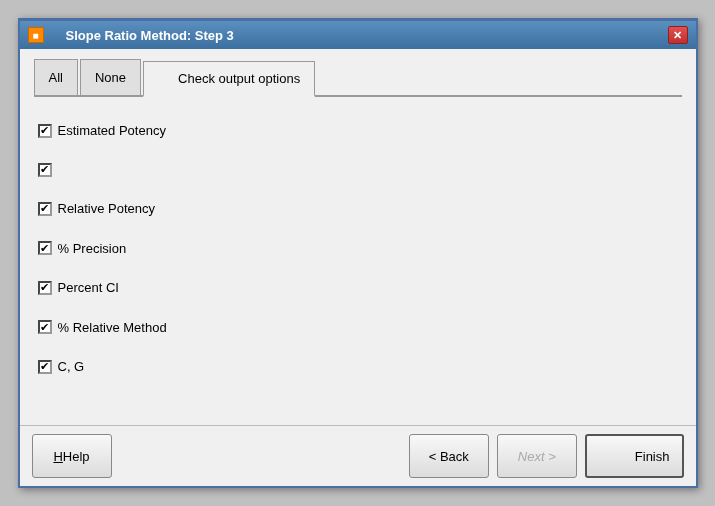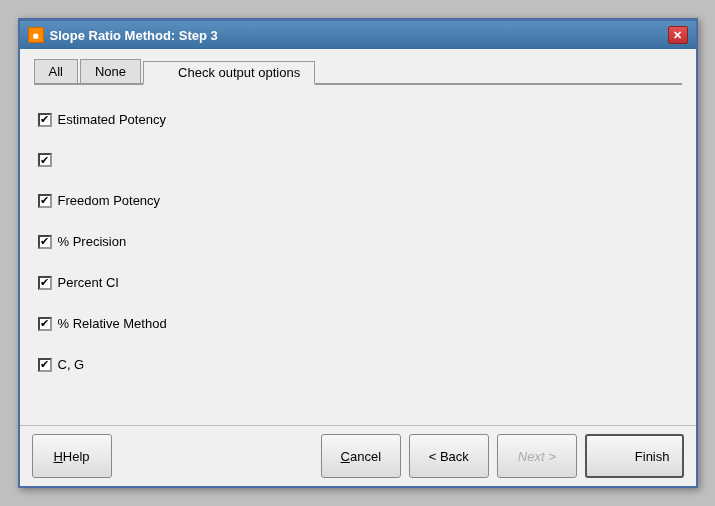--- a/index.html
+++ b/index.html
@@ -58,20 +58,21 @@
       justify-content: center;
       font-size: 10px;
       color: white;
       font-weight: bold;
     }
 
     .title-text {
       font-size: 13px;
       font-weight: bold;
       color: white;
+      margin-left: 16px;
     }
 
     .close-button {
       width: 20px;
       height: 18px;
       background: linear-gradient(to bottom, #e05050, #c03030);
       border: 1px solid #902020;
       color: white;
       font-size: 11px;
       font-weight: bold;
@@ -98,21 +99,21 @@
       gap: 2px;
     }
 
     .tab-button {
       padding: 3px 14px;
       background: #e0e0e0;
       border: 1px solid #999;
       border-bottom: none;
       cursor: pointer;
       font-size: 13px;
-      height: 24px;
+      height: 36px;
       display: flex;
       align-items: center;
     }
 
     .tab-label {
       font-size: 13px;
     }
 
     .tab-label.active-tab-label {
       font-size: 13px;
@@ -249,21 +250,21 @@
         <div class="checkbox-input checked"></div>
         <span class="checkbox-label">Estimated Potency</span>
       </div>
 
       <div class="checkbox-item">
         <div class="checkbox-input checked"></div>
       </div>
 
       <div class="checkbox-item">
         <div class="checkbox-input checked"></div>
-        <span class="checkbox-label">Freedom Potency</span>
+        <span class="checkbox-label">Relative Potency</span>
       </div>
 
       <div class="checkbox-item">
         <div class="checkbox-input checked"></div>
         <span class="checkbox-label">% Precision</span>
       </div>
 
       <div class="checkbox-item">
         <div class="checkbox-input checked"></div>
         <span class="checkbox-label">Percent CI</span>
@@ -283,23 +284,20 @@
     </div>
   </div>
 
   <div class="bottom-bar">
     <div class="bottom-left">
       <button class="btn">
         <span><span class="underline">H</span><span>Help</span></span>
       </button>
     </div>
     <div class="bottom-right">
-      <button class="btn">
-        <span><span class="underline">C</span><span>ancel</span></span>
-      </button>
       <button class="btn">
         <span>&lt; Back</span>
       </button>
       <button class="btn btn-disabled">
         <span>Next &gt;</span>
       </button>
       <button class="btn btn-finish">
         <span>Finish</span>
       </button>
     </div>

